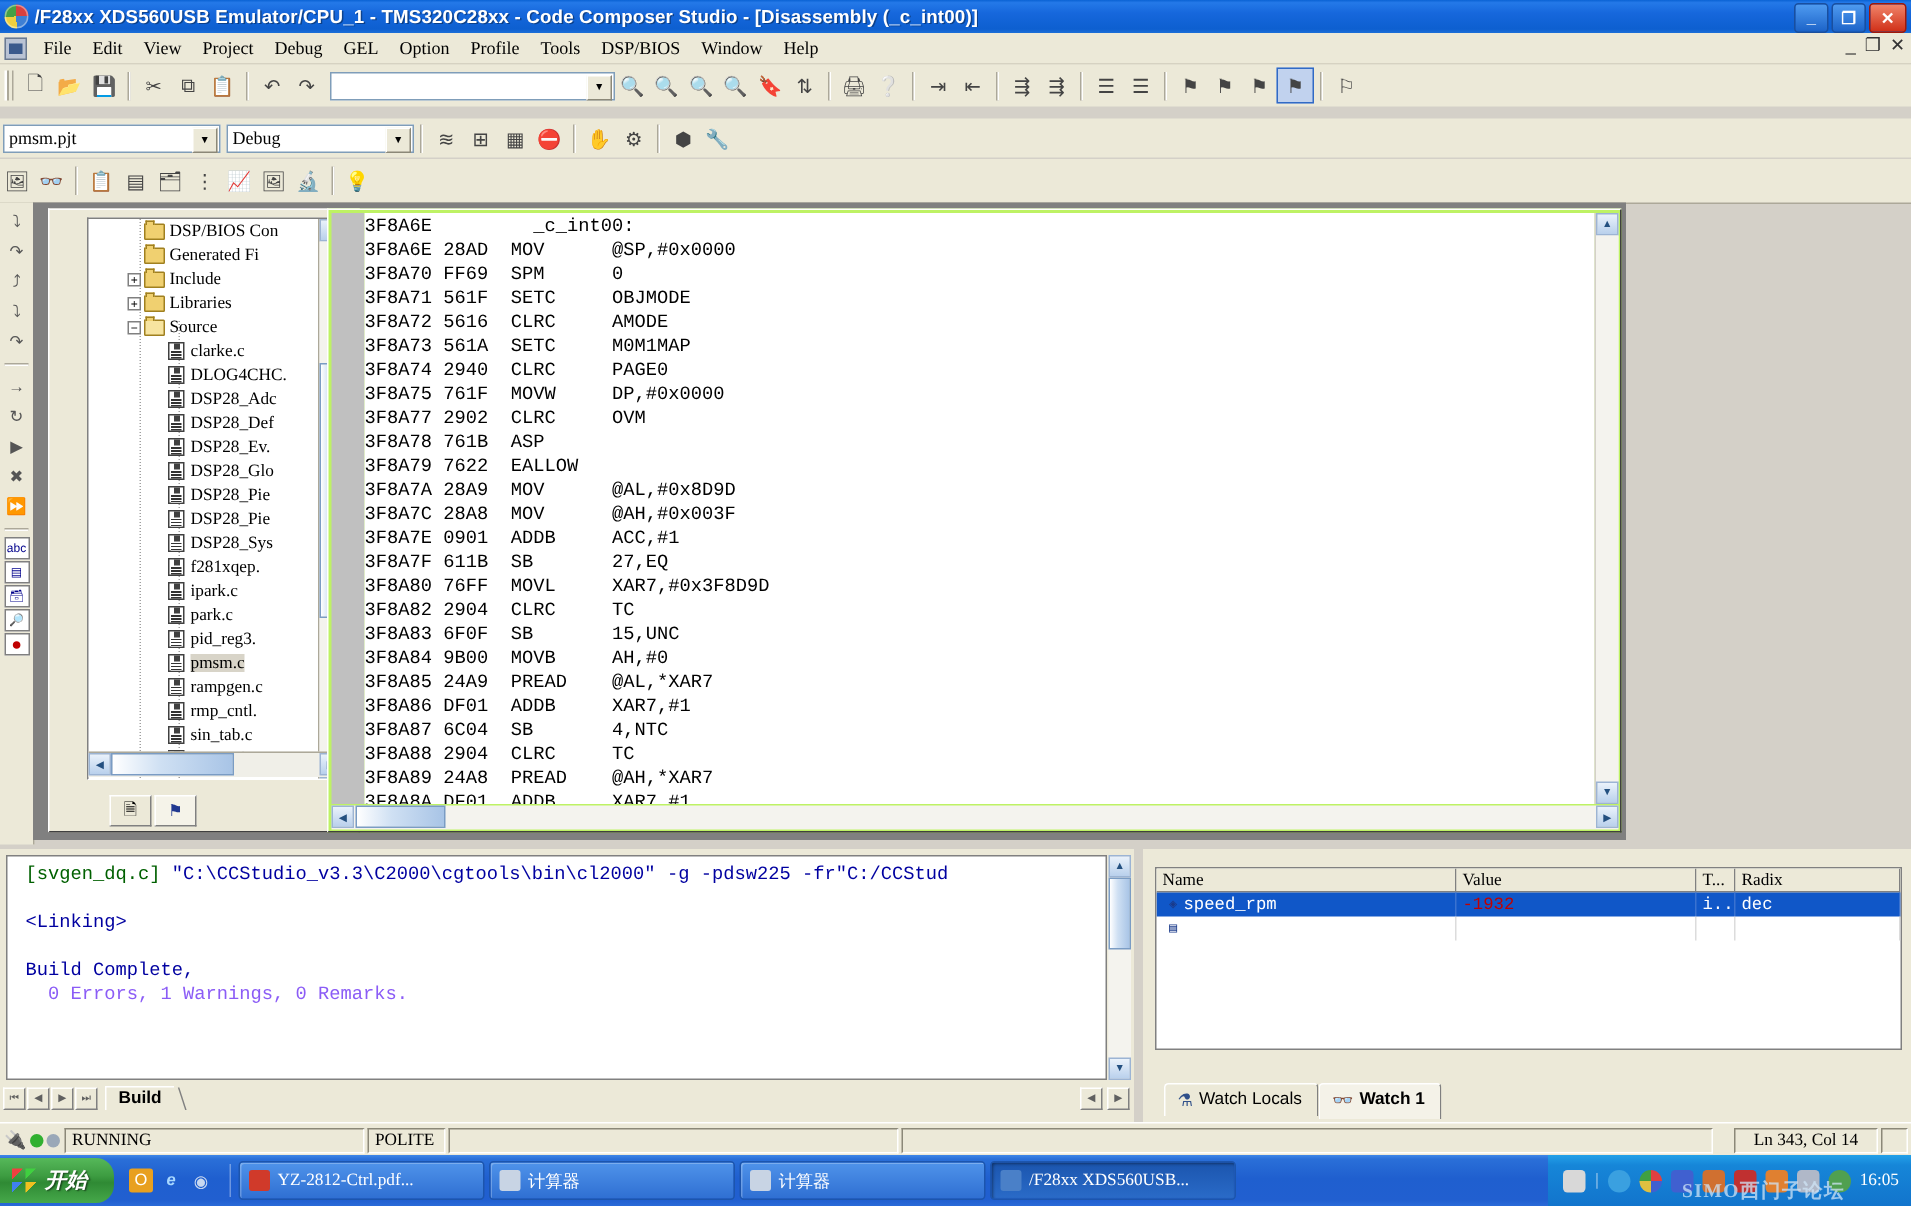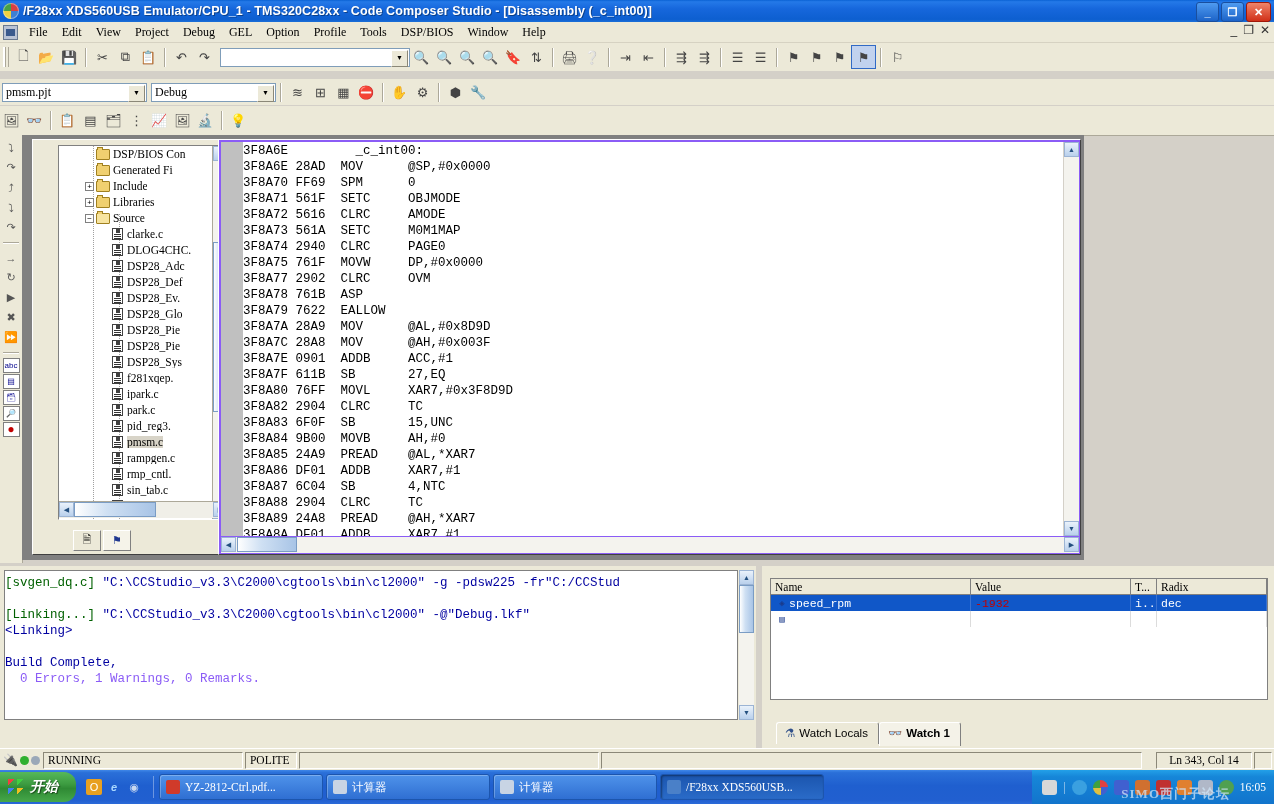--- a/index.html
+++ b/index.html
@@ -159,21 +159,21 @@
   .projtabs{position:absolute;left:40px;bottom:3px;display:flex;gap:2px;}
   .ptab{
     width:28px;height:21px;background:#ece9d8;border:1px solid #fff;
     border-right-color:#808080;border-bottom-color:#808080;box-sizing:border-box;
     display:flex;align-items:center;justify-content:center;font-size:11px;
   }
   .ptab.active{background:#f5f3e9;}
 
   
   .diswin{
-    position:absolute;left:196px;top:4px;right:3px;height:416px;background:#8b5cf6;
+    position:absolute;left:196px;top:4px;right:3px;height:416px;background:#bef264;
     border:1px solid #fff;border-right-color:#404040;border-bottom-color:#404040;box-sizing:border-box;
   }
   .dis-gutter{
     position:absolute;left:2px;top:2px;width:22px;bottom:18px;background:#c0c0c0;
   }
   .dis-text{
     position:absolute;left:24px;top:2px;right:17px;bottom:18px;background:#fff;overflow:hidden;
     font-family:"Liberation Mono",monospace;font-size:12.5px;line-height:16px;color:#000;
     padding-top:1px;white-space:pre;
   }
@@ -181,21 +181,21 @@
   .dis-vscroll{position:absolute;right:1px;top:2px;width:15px;bottom:18px;background:#f4f3ee;border-left:1px solid #d4d0c8;}
   .dis-hscroll{position:absolute;left:2px;right:1px;bottom:1px;height:16px;background:#f4f3ee;}
 
   
   .buildwin{
     position:absolute;left:0;top:566px;width:756px;height:182px;background:#ece9d8;
   }
   .build-inner{
     position:absolute;left:4px;top:4px;right:18px;bottom:28px;background:#fff;
     border:1px solid #808080;box-sizing:border-box;overflow:hidden;
-    font-family:"Liberation Mono",monospace;font-size:12.5px;line-height:16px;padding:4px 0;
+    font-family:"Liberation Mono",monospace;font-size:12.5px;line-height:16px;padding:4px 12px;
   }
   .bline{white-space:pre;}
   .c-blue{color:#0000a0;}
   .c-green{color:#006000;}
   .c-red{color:#8b5cf6;}
   .build-vscroll{position:absolute;right:2px;top:4px;width:15px;bottom:28px;background:#f4f3ee;}
   .build-tabs{
     position:absolute;left:2px;bottom:6px;right:2px;height:20px;display:flex;align-items:center;
   }
   .navbtn{
@@ -597,31 +597,41 @@
         <div class="sbar-thumb" style="position:absolute;left:16px;top:0;width:60px;height:15px;"></div>
         <div class="sbar-btn blue" style="position:absolute;right:0;top:0;">▶</div>
       </div>
     </div>
   </div>
 
   <div class="buildwin">
     <div class="build-inner" id="build-root">
         <div class="bline"><span class="c-green">[svgen_dq.c] </span><span class="c-blue">"C:\CCStudio_v3.3\C2000\cgtools\bin\cl2000" -g -pdsw225 -fr"C:/CCStud</span></div>
         <div class="bline"><span class="c-blue">&nbsp;</span></div>
-        <div class="bline"><span class="c-green">[Linking...] </span><span class="c-blue">"C:\CCStudio_v3.3\C2000\cgtools\bin\cl2000" -@"Debug.lkf"</span></div>
         <div class="bline"><span class="c-blue">&lt;Linking&gt;</span></div>
         <div class="bline"><span class="c-blue">&nbsp;</span></div>
         <div class="bline"><span class="c-blue">Build Complete,</span></div>
         <div class="bline"><span class="c-red">  0 Errors, 1 Warnings, 0 Remarks.</span></div>
       </div>
     <div class="build-vscroll">
       <div class="sbar-btn blue">▲</div>
       <div class="sbar-track" style="position:absolute;top:15px;bottom:15px;left:0;right:0;"></div>
       <div class="sbar-thumb v" style="position:absolute;top:15px;left:0;width:15px;height:48px;"></div>
       <div class="sbar-btn blue" style="position:absolute;bottom:0;left:0;">▼</div>
+    </div>
+    <div class="build-tabs">
+      <div class="navbtn">⏮</div>
+      <div class="navbtn">◀</div>
+      <div class="navbtn">▶</div>
+      <div class="navbtn">⏭</div>
+      <div class="buildtab">Build</div>
+      <div class="build-nav-right">
+        <div class="navbtn">◀</div>
+        <div class="navbtn">▶</div>
+      </div>
     </div>
   </div>
 
   <div class="watchwin">
     <div class="watch-inner">
       <div class="wh-row">
         <div class="wh-cell" style="width:200px;">Name</div>
         <div class="wh-cell" style="width:160px;">Value</div>
         <div class="wh-cell" style="width:26px;">T...</div>
         <div class="wh-cell" style="flex:1;">Radix</div>

